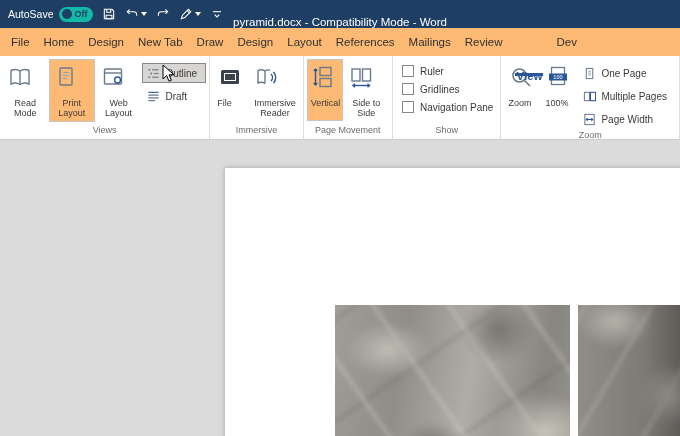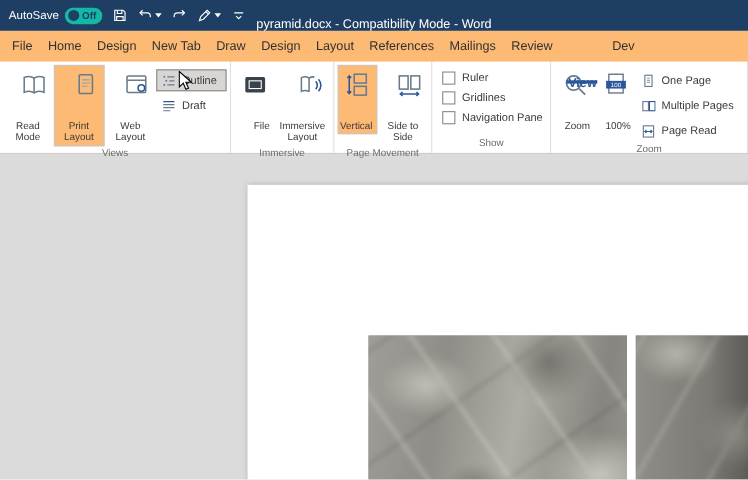--- a/index.html
+++ b/index.html
@@ -26,22 +26,22 @@
   .tab.active { color:#2b579a; font-weight:600;margin-top:48px; }
   .tab.active::after { content:""; position:absolute; left:6px; right:6px; bottom:0; height:3px; background:#2b579a; }
 
   
   .ribbon { position:absolute; top:56px; left:0; right:0; height:84px; background:#fff;
             border-bottom:1px solid #cfcdcb; display:flex; align-items:stretch; z-index:10; }
   .group { display:flex; flex-direction:column; border-right:1px solid #e1dfdd; padding:0 3px; }
   .group-content { flex:1; display:flex; align-items:flex-start; gap:1px; padding-top:3px; }
   .group-label { text-align:center; font-size:9px; color:#6e6c6a; padding:1px 2px 4px; white-space:nowrap; }
 
-  .bigbtn { min-width:36px; max-width:56px; min-height:62px; display:flex; flex-direction:column; align-items:flex-end;
-            gap:19px; padding:4px 3px 2px; font-size:9px; line-height:1.15; color:#3b3a39; text-align:center;
+  .bigbtn { min-width:36px; max-width:56px; min-height:62px; display:flex; flex-direction:column; align-items:flex-start;
+            gap:8px; padding:4px 3px 2px; font-size:9px; line-height:1.15; color:#3b3a39; text-align:center;
             border:1px solid transparent; cursor:default; }
   .bigbtn .bicon { width:26px; height:26px; display:flex; align-items:center; justify-content:center; flex:0 0 auto; }
   .bigbtn.selected { background:#fdba74; border-color:#c8c6c4; }
 
   .smallcol { display:flex; flex-direction:column; gap:3px; padding-top:4px; }
   .smallbtn { display:flex; align-items:center; gap:5px; font-size:10px; color:#3b3a39; padding:2px 8px 2px 3px;
               border:1px solid transparent; cursor:default; white-space:nowrap; }
   .smallbtn .sicon { width:14px; height:14px; display:flex; align-items:center; justify-content:center; flex:0 0 auto; }
   .smallbtn.hovered { background:#d8d6d4; border-color:#8a8886; }
 
@@ -218,21 +218,21 @@
       <div class="bigbtn">
         <span class="bicon">
           <svg width="24" height="24" viewBox="0 0 24 24" fill="none" stroke="#697a8c" stroke-width="1.4">
             <path d="M10 6C8 4.6 5.3 4.6 3 5.6V18c2.3-1 5-1 7 .4"></path>
             <path d="M10 6v12.4"></path>
             <path d="M10 6c1.5-1 3.4-1.3 5-1"></path>
             <path d="M16 9a5 5 0 0 1 0 7" stroke="#2b579a"></path>
             <path d="M18.5 7a8 8 0 0 1 0 11" stroke="#2b579a"></path>
           </svg>
         </span>
-        <span>Immersive Layout</span>
+        <span>Immersive Reader</span>
       </div>
     </div>
     <div class="group-label">Immersive</div>
   </div>
 
   <div class="group">
     <div class="group-content">
       <div class="bigbtn selected">
         <span class="bicon">
           <svg width="24" height="24" viewBox="0 0 24 24" fill="none" stroke="#697a8c" stroke-width="1.4">
@@ -320,21 +320,21 @@
           <span>Multiple Pages</span>
         </div>
         <div class="smallbtn">
           <span class="sicon">
             <svg width="13" height="13" viewBox="0 0 14 14" fill="none" stroke="#697a8c" stroke-width="1.1">
               <rect x="2" y="1.5" width="10" height="11"></rect>
               <path d="M3.5 7h7" stroke="#2b579a"></path>
               <path d="M5 5.5L3.5 7 5 8.5M9 5.5L10.5 7 9 8.5" stroke="#2b579a"></path>
             </svg>
           </span>
-          <span>Page Read</span>
+          <span>Page Width</span>
         </div>
       </div>
     </div>
     <div class="group-label">Zoom</div>
   </div>
 
   <div class="ribbon-tail"></div>
 </div>
 
 <div class="docarea">

